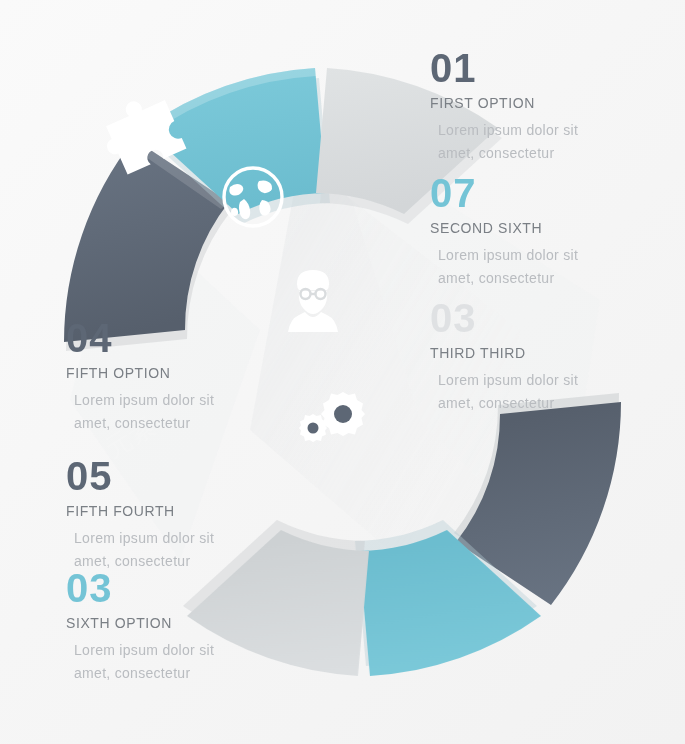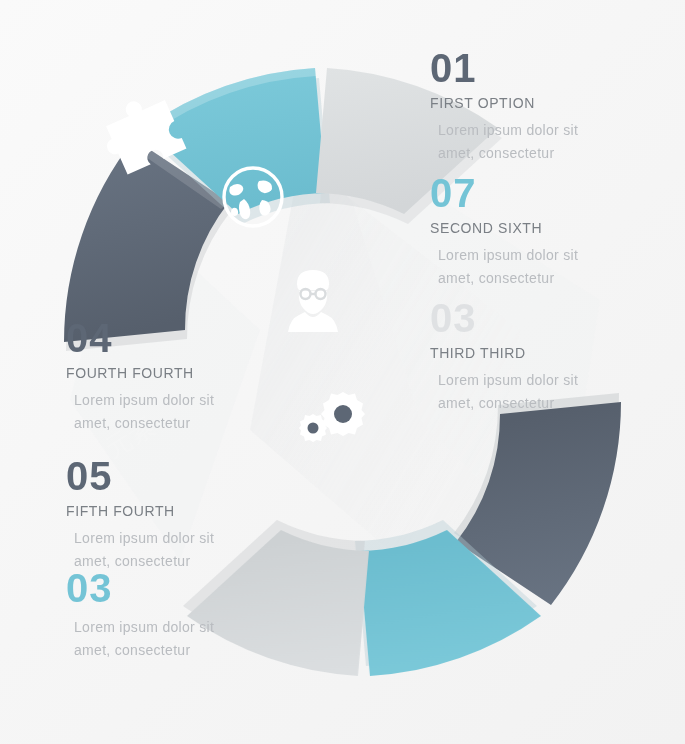--- a/index.html
+++ b/index.html
@@ -292,37 +292,38 @@
     <div class="num faint">03</div>
     <div class="title">THIRD THIRD</div>
     <div class="desc">
       <span>Lorem ipsum dolor sit</span><br>
       <span>amet, consectetur</span>
     </div>
   </div>
 
   <div class="opt left" id="opt-04">
     <div class="num dark">04</div>
-    <div class="title">FOURTH FOURTH</div>
+    <div class="title">FIFTH OPTION</div>
     <div class="desc">
       <span>Lorem ipsum dolor sit</span><br>
       <span>amet, consectetur</span>
     </div>
   </div>
 
   <div class="opt left" id="opt-05">
     <div class="num dark">05</div>
     <div class="title">FIFTH FOURTH</div>
     <div class="desc">
       <span>Lorem ipsum dolor sit</span><br>
       <span>amet, consectetur</span>
     </div>
   </div>
 
   <div class="opt left" id="opt-06">
     <div class="num teal">03</div>
+    <div class="title">SIXTH OPTION</div>
     <div class="desc">
       <span>Lorem ipsum dolor sit</span><br>
       <span>amet, consectetur</span>
     </div>
   </div>
 
 </div>
 
 </body></html>

